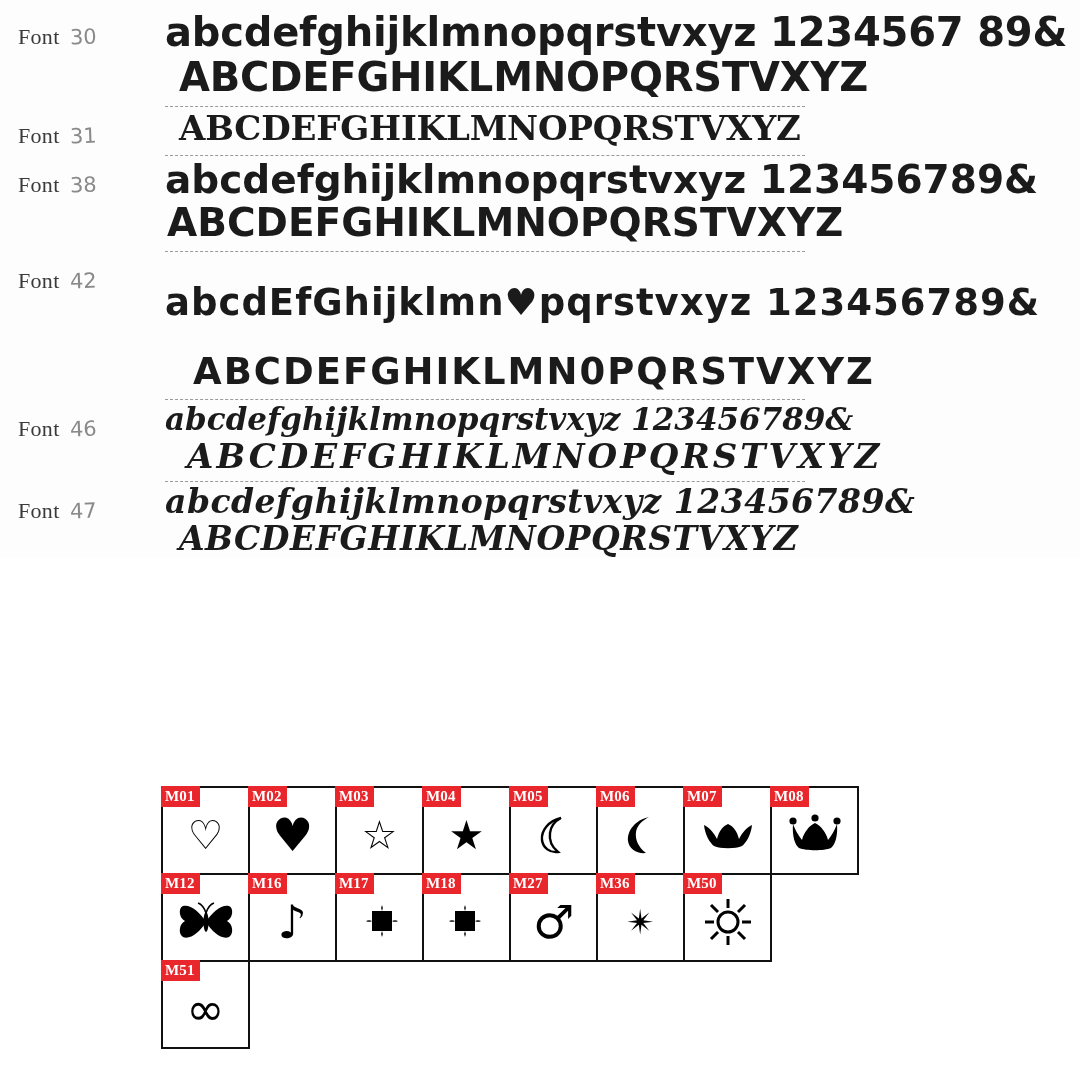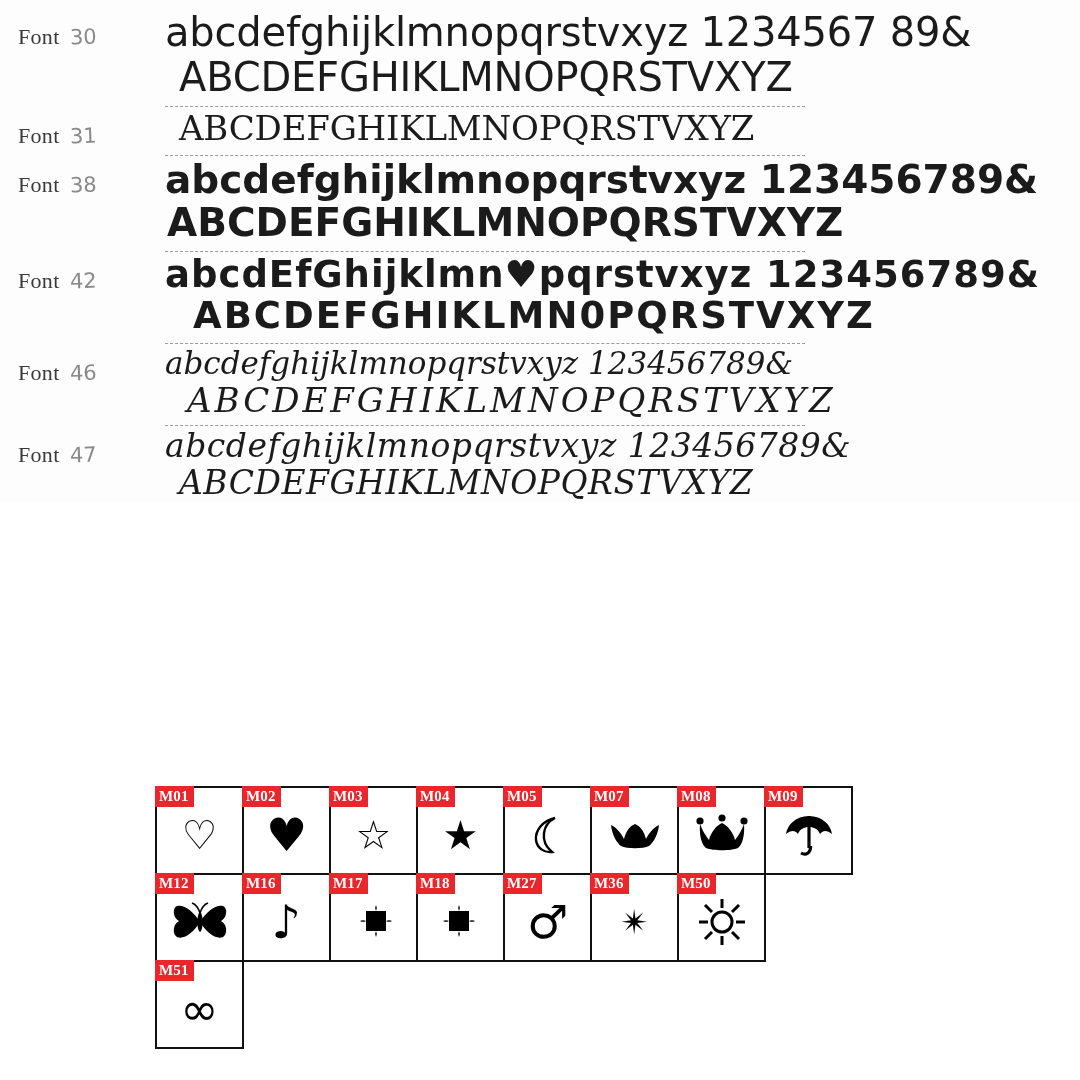--- a/index.html
+++ b/index.html
@@ -66,52 +66,53 @@
     flex: 1 1 auto;
     color: #1b1b1b;
     line-height: 1.12;
     overflow: hidden;
     white-space: nowrap;
   }
 
   .sample-line {
     display: block;
     white-space: nowrap;
+    font-weight: bold;
   }
 
   
   .s30 .sample-line:first-child { font-family: "DejaVu Sans", sans-serif; font-size: 40px; letter-spacing: -0.2px; }
   .s30 .sample-line:last-child  { font-family: "DejaVu Sans", sans-serif; font-size: 40px; letter-spacing: -0.2px; padding-left: 14px; }
 
   .s31 .sample-line:first-child { font-family: "DejaVu Serif", serif; font-size: 38px; letter-spacing: -0.4px; }
   .s31 .sample-line:last-child  { font-family: "DejaVu Serif", serif; font-size: 34px; letter-spacing: -0.2px; padding-left: 14px; }
 
   .s38 .sample-line { font-family: "DejaVu Sans", sans-serif; font-weight: bold; font-size: 39px; letter-spacing: 0px; }
   .s38 .sample-line:last-child { padding-left: 2px; }
 
-  .s42 .sample-line { font-family: "DejaVu Sans", sans-serif; font-size: 37px; font-weight: bold; letter-spacing: 1px; }
+  .s42 .sample-line { font-family: "DejaVu Sans", sans-serif; font-size: 37px; font-weight: bold; letter-spacing: 1px; margin-top: 28px; }
   .s42 .sample-line:last-child { padding-left: 28px; letter-spacing: 2px; }
 
   .s46 .sample-line { font-family: "DejaVu Serif", serif; font-style: italic; font-size: 31px; letter-spacing: 0px; }
   .s46 .sample-line:last-child { font-size: 34px; padding-left: 22px; letter-spacing: 3px; }
 
   .s47 .sample-line { font-family: "DejaVu Serif", serif; font-style: italic; font-size: 33px; letter-spacing: 0.5px; }
   .s47 .sample-line:last-child { padding-left: 14px; }
 
   .row-divider {
     height: 0;
     border-top: 1px dashed #9a9a9a;
     margin: 6px 0 0 165px;
     width: 640px;
   }
 
   
   .symbol-area {
     position: absolute;
-    left: 135px;
+    left: 141px;
     top: 786px;
     padding-left: 20px;
   }
 
   .sym-row {
     display: flex;
   }
 
   .sym-cell {
     position: relative;
@@ -256,49 +257,46 @@
         <span class="sym-glyph">★</span>
       </div>
 
       <div class="sym-cell">
         <span class="sym-code">M05</span>
         <svg class="sym-svg" width="46" height="46" viewBox="0 0 46 46">
           <path d="M30 6 C17 9 10 19 11 28 C12 36 19 41 27 40 C21 35 18 28 19 21 C20 14 24 9 30 6 Z" fill="none" stroke="#000" stroke-width="2.4"></path>
         </svg>
       </div>
 
+      <div class="sym-cell">
+        <span class="sym-code">M06</span>
+        <svg class="sym-svg" width="46" height="46" viewBox="0 0 46 46">
+          <path d="M31 5 C17 8 9 19 10 29 C11 37 19 42 28 41 C20 35 17 27 18 20 C19 13 25 8 31 5 Z" fill="#000"></path>
+        </svg>
+      </div>
 
       <div class="sym-cell">
         <span class="sym-code">M07</span>
         <svg class="sym-svg" width="54" height="40" viewBox="0 0 54 40">
           <path d="M3 10 C8 12 13 18 16 24 C18 16 22 11 27 9 C32 11 36 16 38 24 C41 18 46 12 51 10
                    C50 20 45 28 41 31 C35 34 19 34 13 31 C9 28 4 20 3 10 Z" fill="#000"></path>
         </svg>
       </div>
 
       <div class="sym-cell">
         <span class="sym-code">M08</span>
         <svg class="sym-svg" width="52" height="42" viewBox="0 0 52 42">
           <circle cx="4" cy="7" r="3.6" fill="#000"></circle>
           <circle cx="26" cy="4" r="3.6" fill="#000"></circle>
           <circle cx="48" cy="7" r="3.6" fill="#000"></circle>
           <path d="M4 10 C7 18 10 22 13 26 C15 18 20 12 26 9 C32 12 37 18 39 26 C42 22 45 18 48 10
                    C49 22 46 31 42 34 C35 37 17 37 10 34 C6 31 3 22 4 10 Z" fill="#000"></path>
         </svg>
       </div>
 
-      <div class="sym-cell">
-        <span class="sym-code">M09</span>
-        <svg class="sym-svg" width="50" height="50" viewBox="0 0 50 50">
-          <path d="M25 6 C12 6 3 15 2 24 C7 20 11 20 14 24 C16 19 20 17 25 17 C30 17 34 19 36 24
-                   C39 20 43 20 48 24 C47 15 38 6 25 6 Z" fill="#000"></path>
-          <rect x="23.4" y="6" width="3.2" height="32" fill="#000"></rect>
-          <path d="M26.6 36 C26.6 43 22 46 17 43" fill="none" stroke="#000" stroke-width="3.2"></path>
-        </svg>
-      </div>
     </div>
 
     <div class="sym-row">
 
       <div class="sym-cell">
         <span class="sym-code">M12</span>
         <svg class="sym-svg" width="56" height="44" viewBox="0 0 56 44">
           <path d="M28 22 C22 12 12 4 5 6 C0 8 1 18 7 21 C1 24 0 34 5 37 C12 40 22 32 28 22 Z" fill="#000"></path>
           <path d="M28 22 C34 12 44 4 51 6 C56 8 55 18 49 21 C55 24 56 34 51 37 C44 40 34 32 28 22 Z" fill="#000"></path>
           <ellipse cx="28" cy="22" rx="2.6" ry="10" fill="#000"></ellipse>

